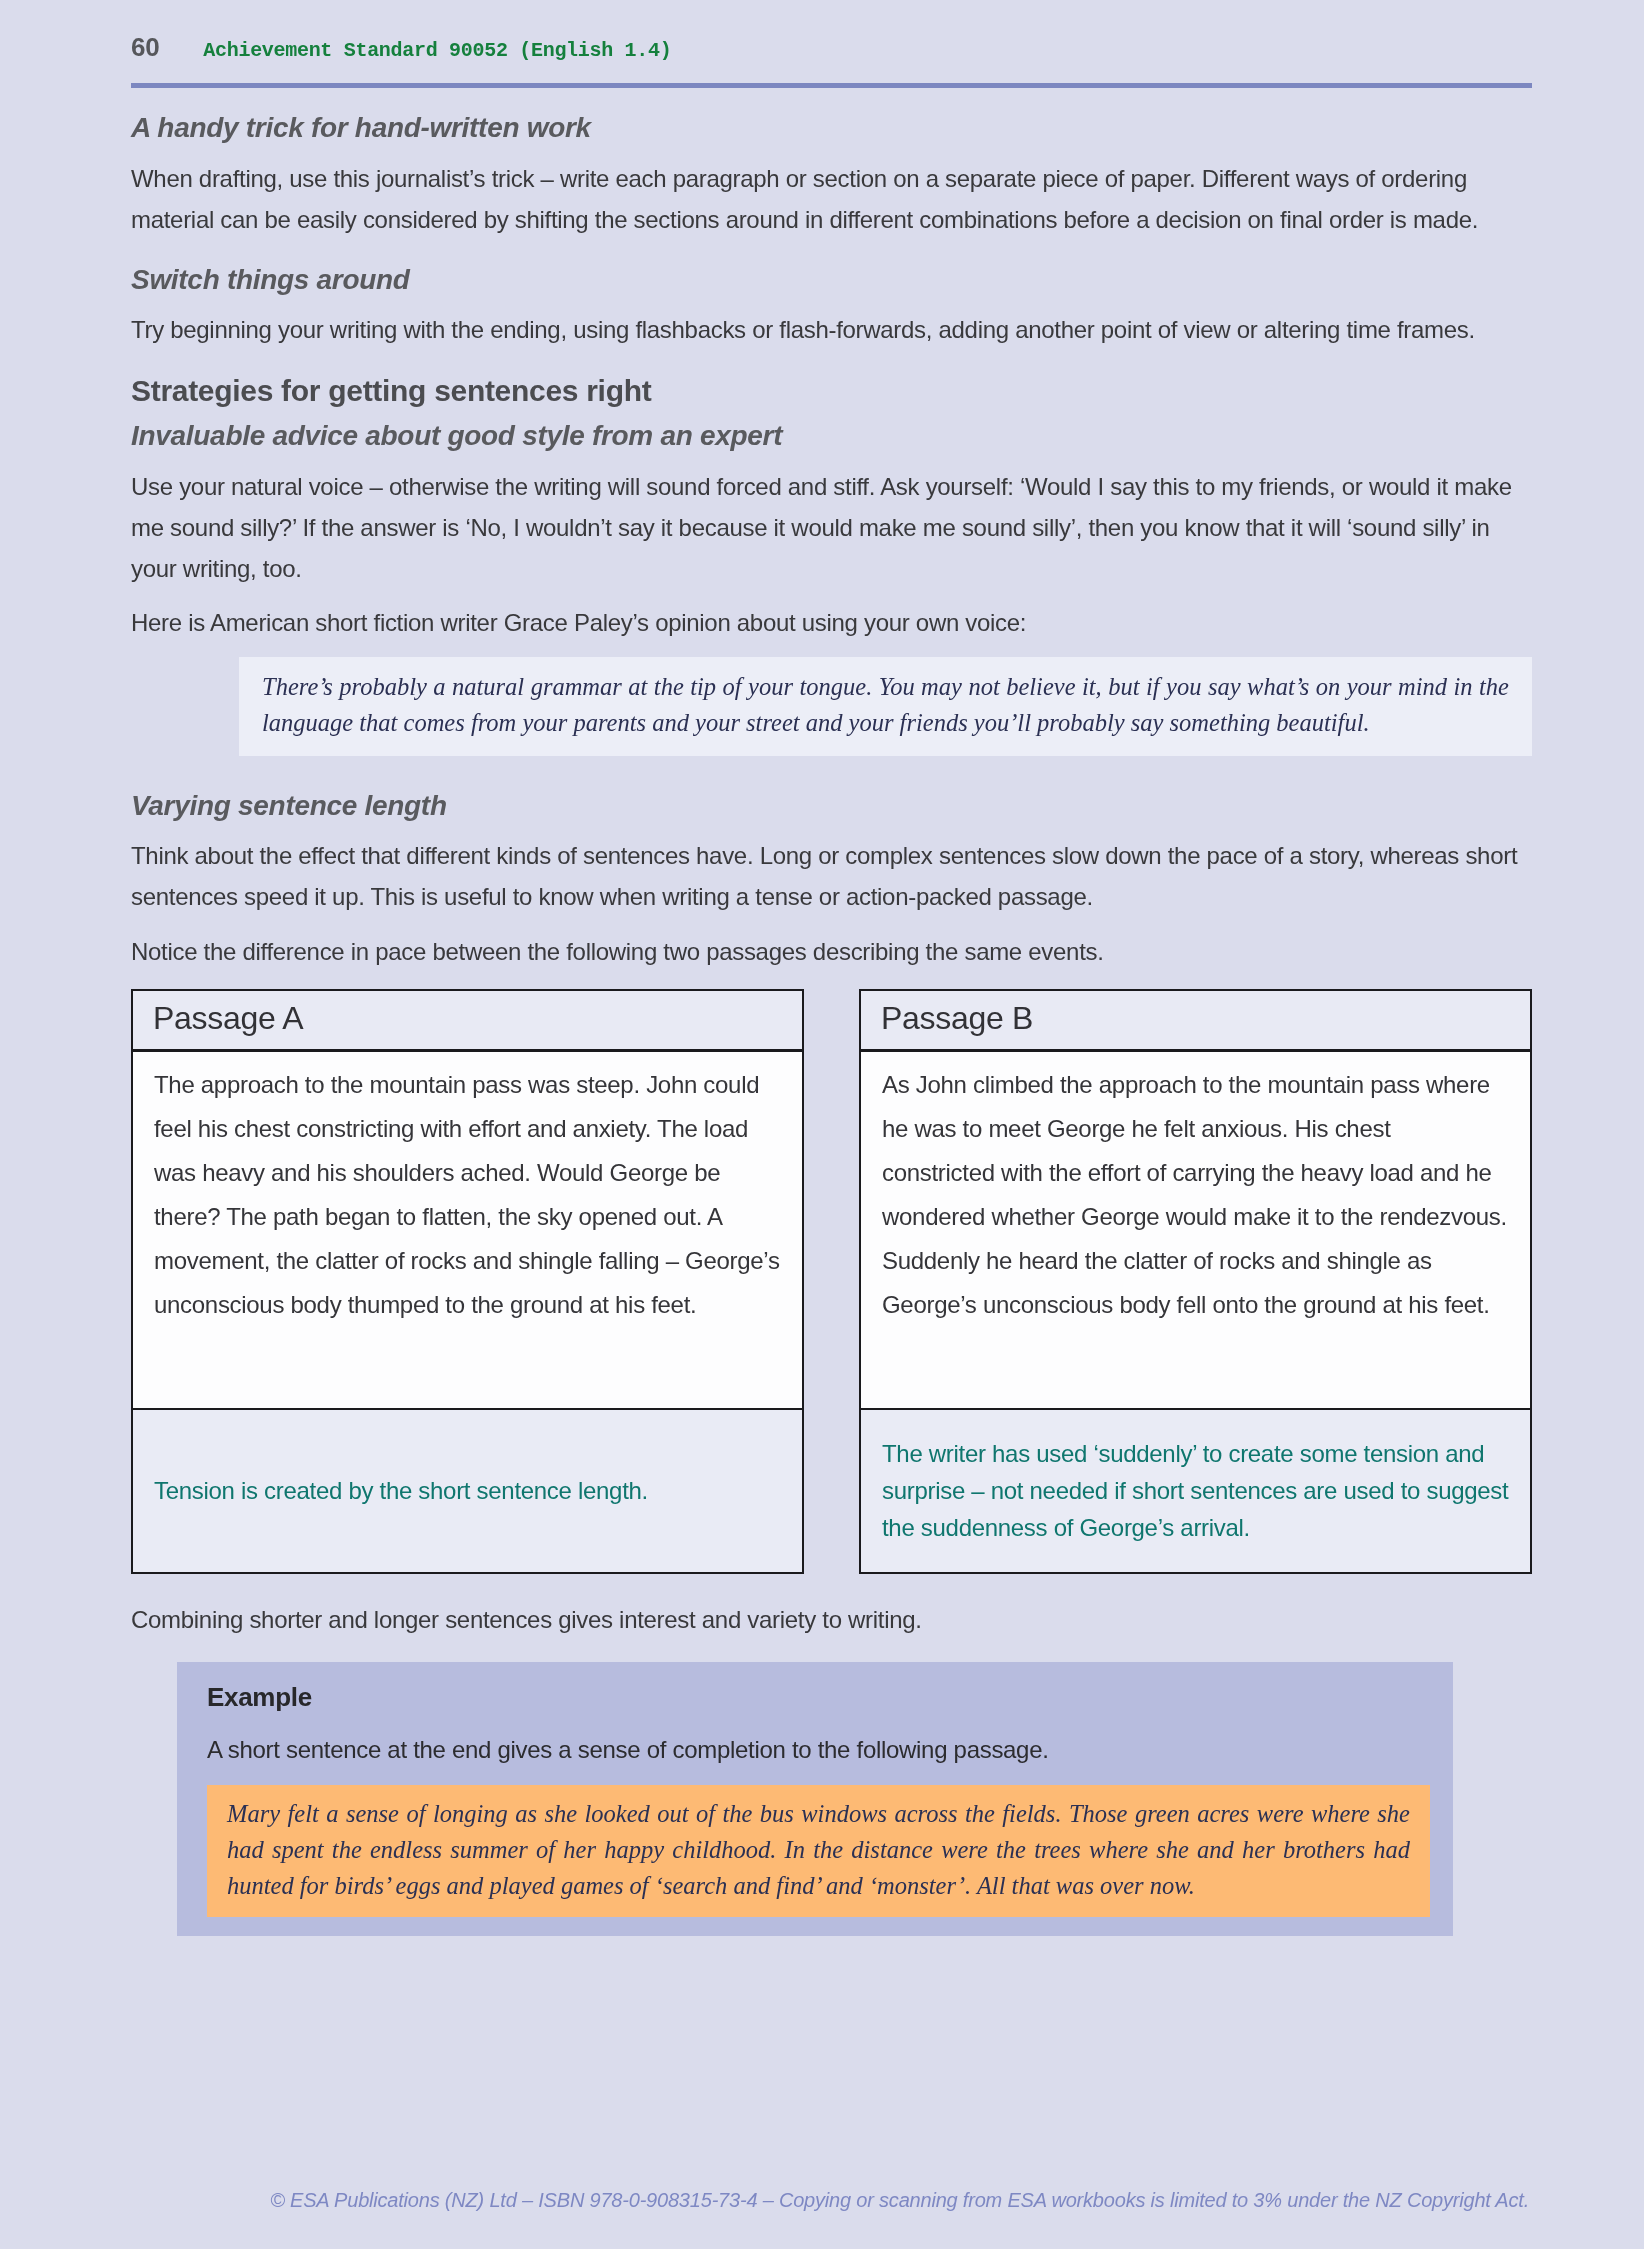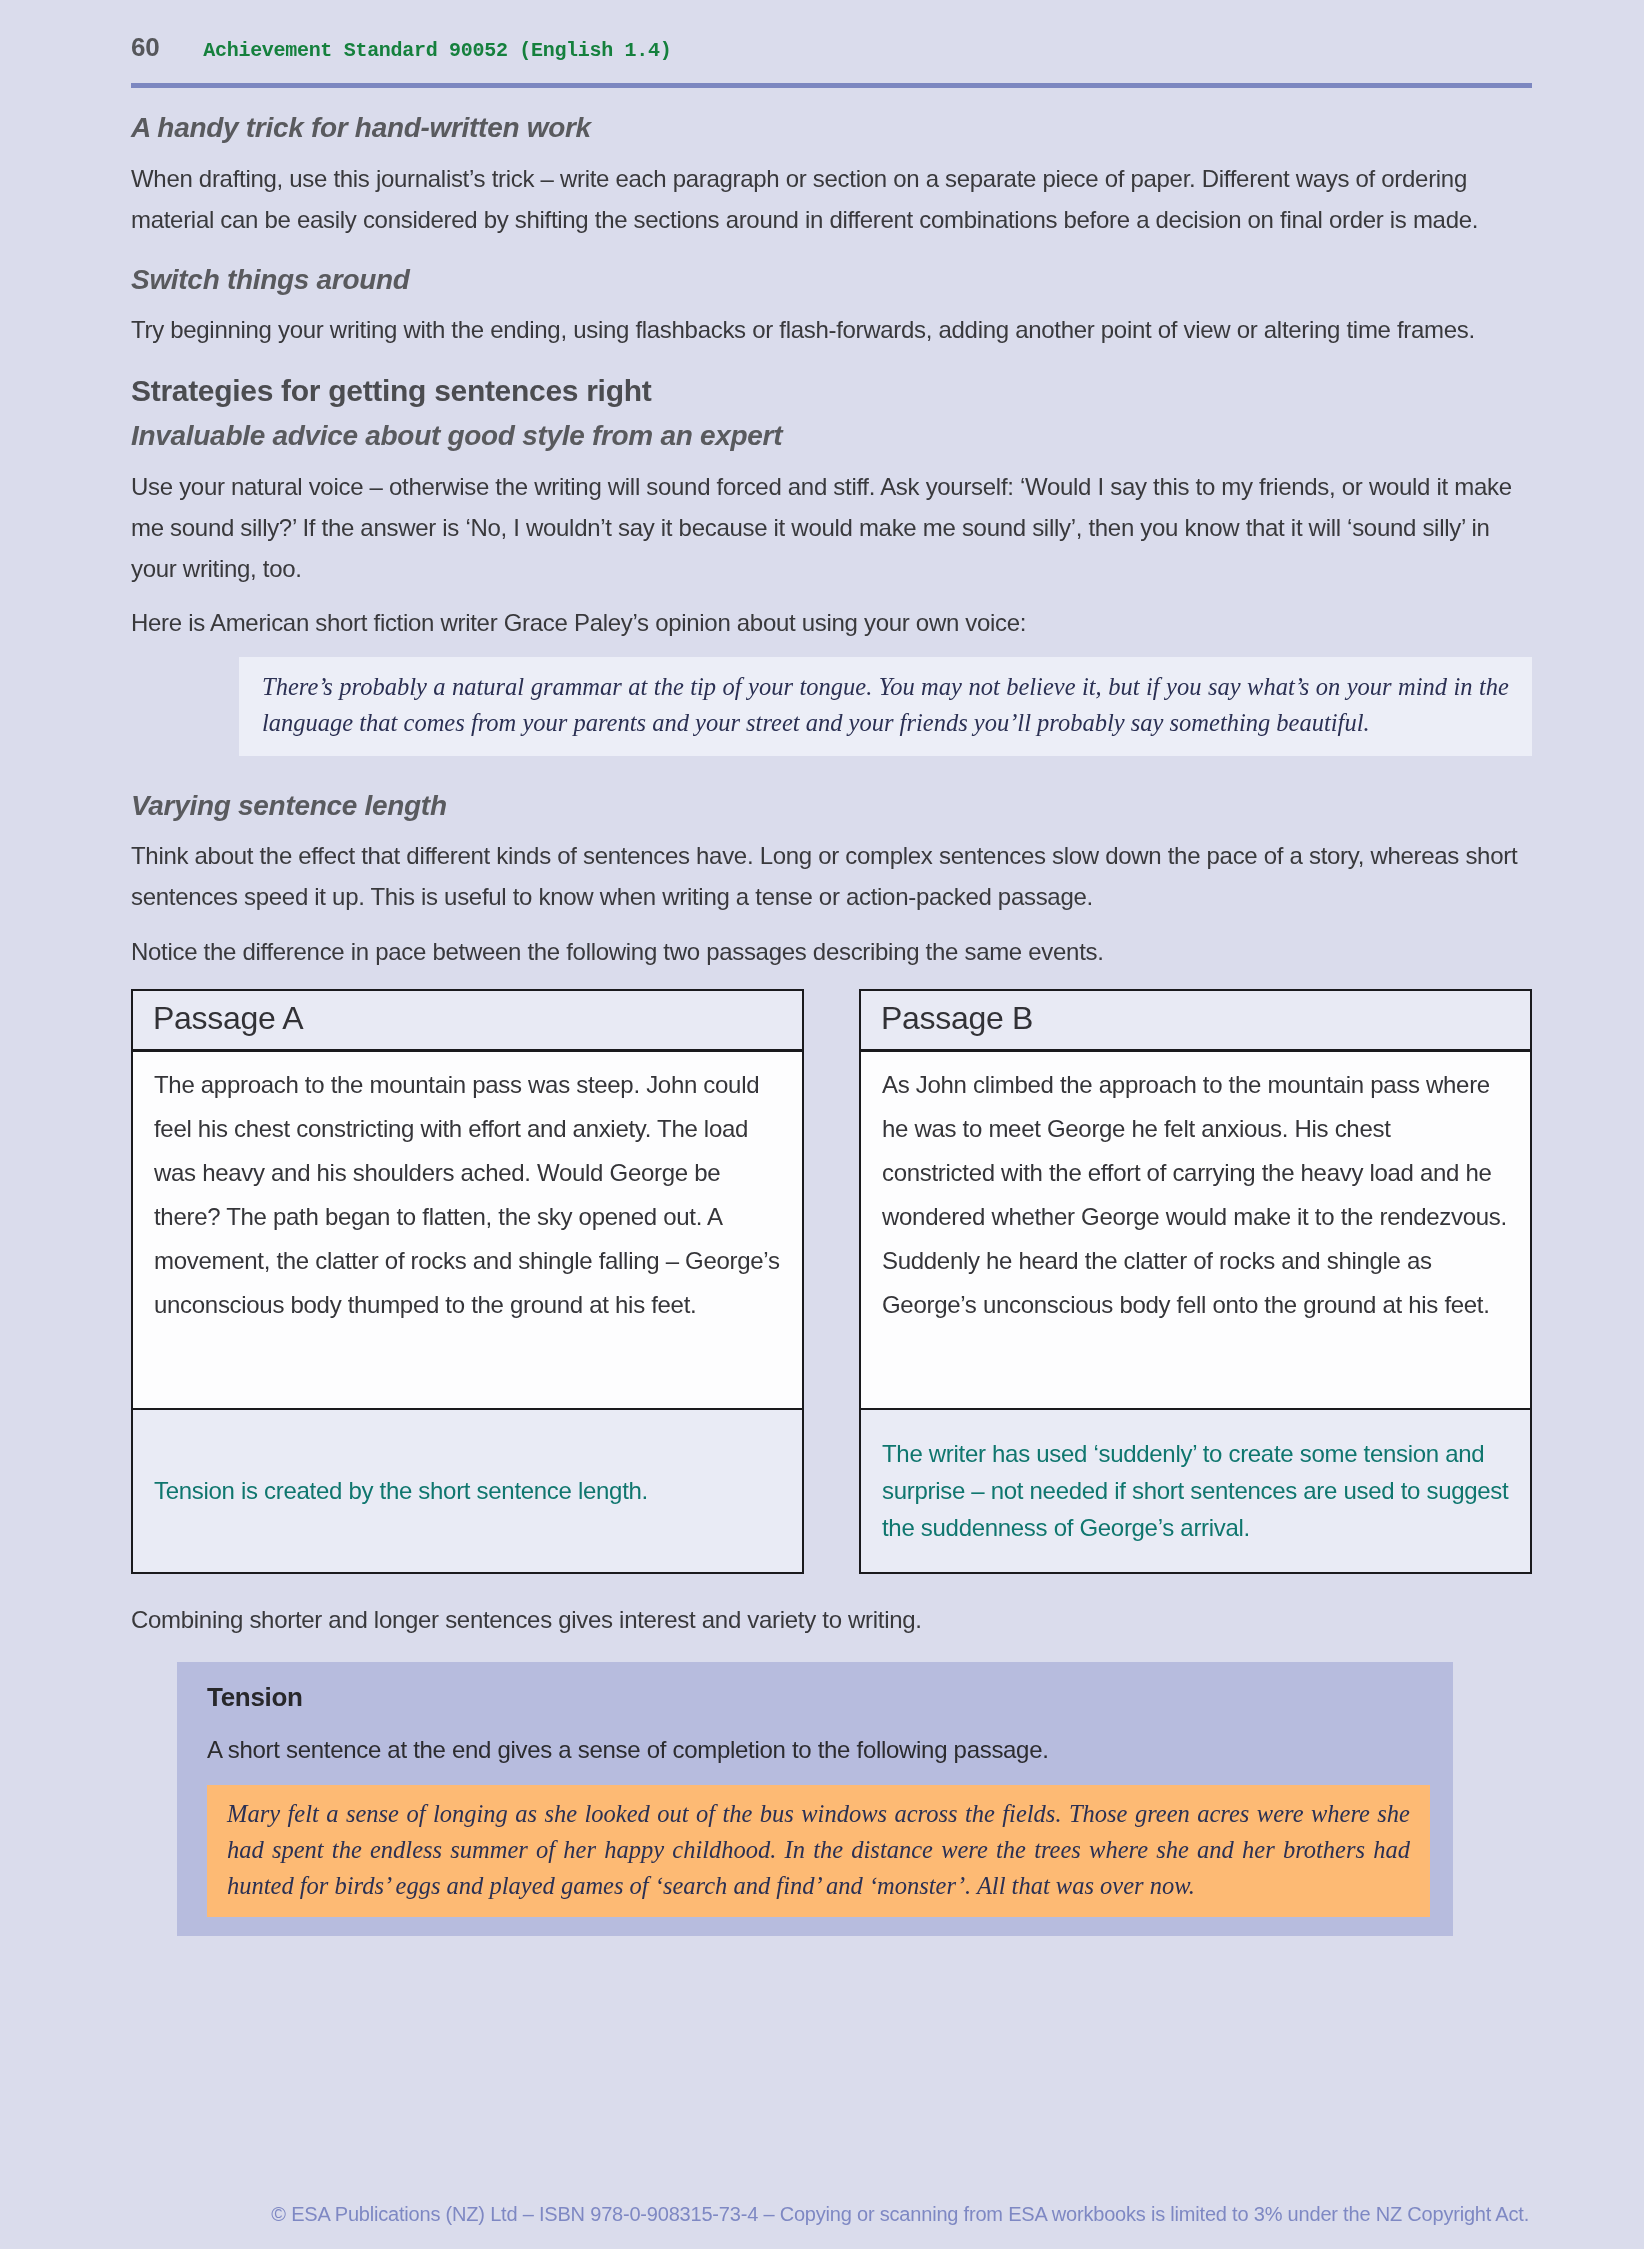--- a/index.html
+++ b/index.html
@@ -90,22 +90,22 @@
   }
   .example-quote {
     background: #fdba74;
     margin-top: 18.6px;
     padding: 11px 20px 12.7px;
   }
 
   
   .footer-line {
     position: absolute;
-    right: 115px; bottom: 24px;
-    font-size: 20px; 
+    right: 115px; bottom: 38px;
+    font-size: 20px; font-style: italic;
     color: #7e88c3; letter-spacing: -0.2px;
     white-space: nowrap;
   }
 </style>
 </head>
 <body>
 
 <div class="content">
 
   <div class="header-row">
@@ -146,21 +146,21 @@
       <div class="ptable-body">As John climbed the approach to the mountain pass where he was to meet George he felt anxious. His chest constricted with the effort of carrying the heavy load and he wondered whether George would make it to the rendezvous. Suddenly he heard the clatter of rocks and shingle as George’s unconscious body fell onto the ground at his feet.</div>
       <div class="ptable-comment">
         <span>The writer has used ‘suddenly’ to create some tension and surprise – not needed if short sentences are used to suggest the suddenness of George’s arrival.</span>
       </div>
     </div>
   </div>
 
   <div class="p-body" style="margin-top:25px;">Combining shorter and longer sentences gives interest and variety to writing.</div>
 
   <div class="example-box">
-    <div class="example-label">Tension</div>
+    <div class="example-label">Example</div>
     <div class="example-intro">A short sentence at the end gives a sense of completion to the following passage.</div>
     <div class="example-quote">
       <div class="serif-quote">Mary felt a sense of longing as she looked out of the bus windows across the fields. Those green acres were where she had spent the endless summer of her happy childhood. In the distance were the trees where she and her brothers had hunted for birds’ eggs and played games of ‘search and find’ and ‘monster’. All that was over now.</div>
     </div>
   </div>
 
 </div>
 
 <div class="footer-line">© ESA Publications (NZ) Ltd  –  ISBN 978-0-908315-73-4 – Copying or scanning from ESA workbooks is limited to 3% under the NZ Copyright Act.</div>
 

